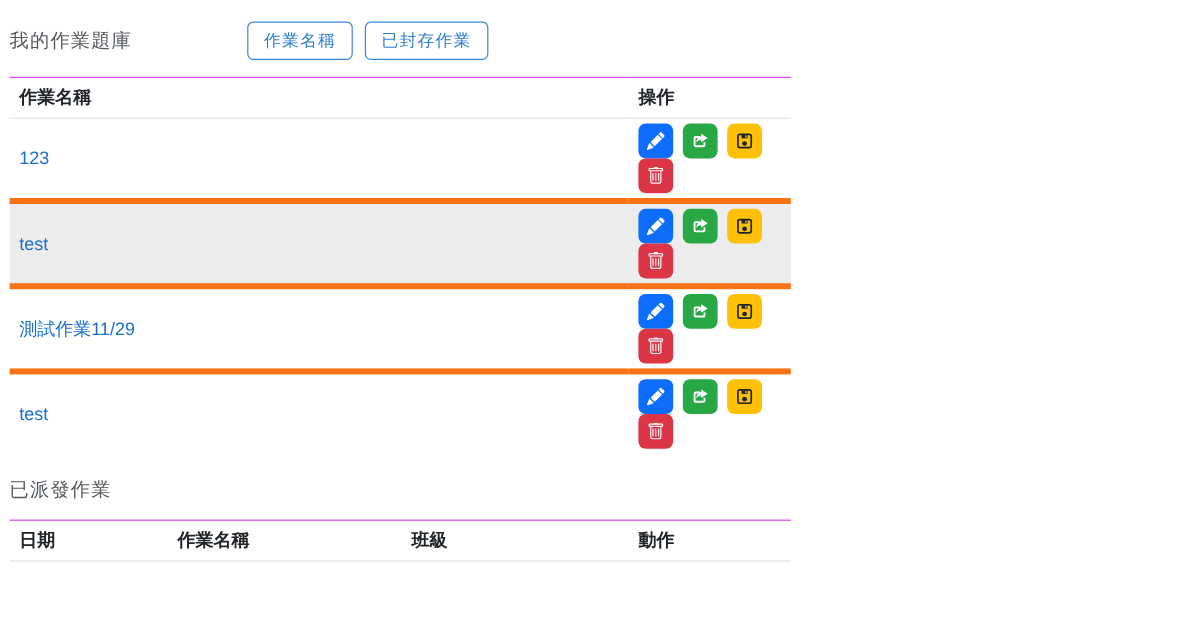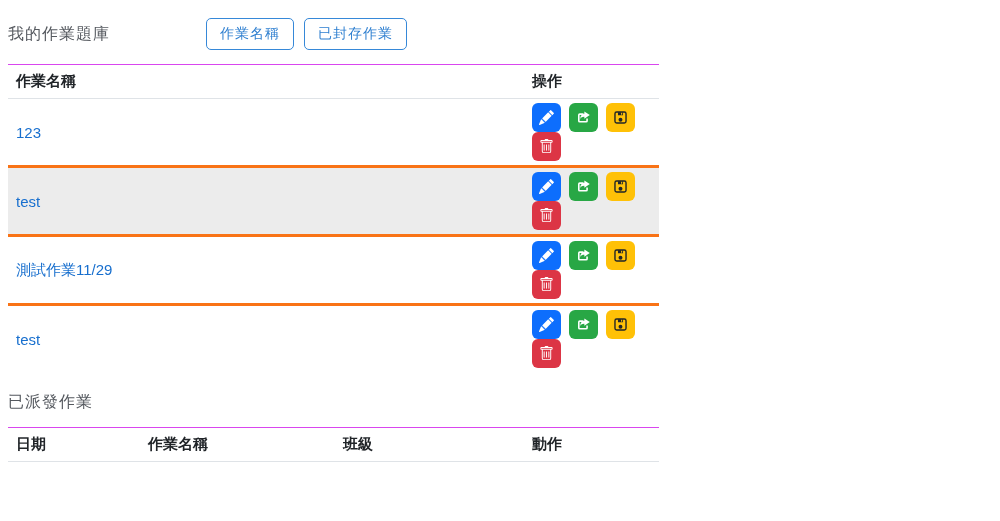--- a/index.html
+++ b/index.html
@@ -21,21 +21,21 @@
     font-family: inherit; letter-spacing: 1px;
   }
 
   
   table { border-collapse: collapse; width: 651px; table-layout: fixed; }
   th {
     text-align: left; font-weight: 700; font-size: 15px;
     padding: 7px 8px; border-top: 1px solid #d946ef; border-bottom: 1px solid #dfe3e7;
     color: #212529;
   }
-  td { padding: 4px 8px; border-bottom: 3px solid #f97316; vertical-align: middle; }
+  td { padding: 4px 8px; border-bottom: 5px solid #f97316; vertical-align: middle; }
   tbody tr:last-child td { border-bottom: none; }
   tr.highlight { background: #ececec; }
   a.row-link { color: #186fce; text-decoration: none; font-size: 15px; }
 
   
   .t1 .col-name { width: 516px; }
   .t2 .col-date { width: 132px; }
   .t2 .col-name { width: 195px; }
   .t2 .col-class { width: 189px; }
 

